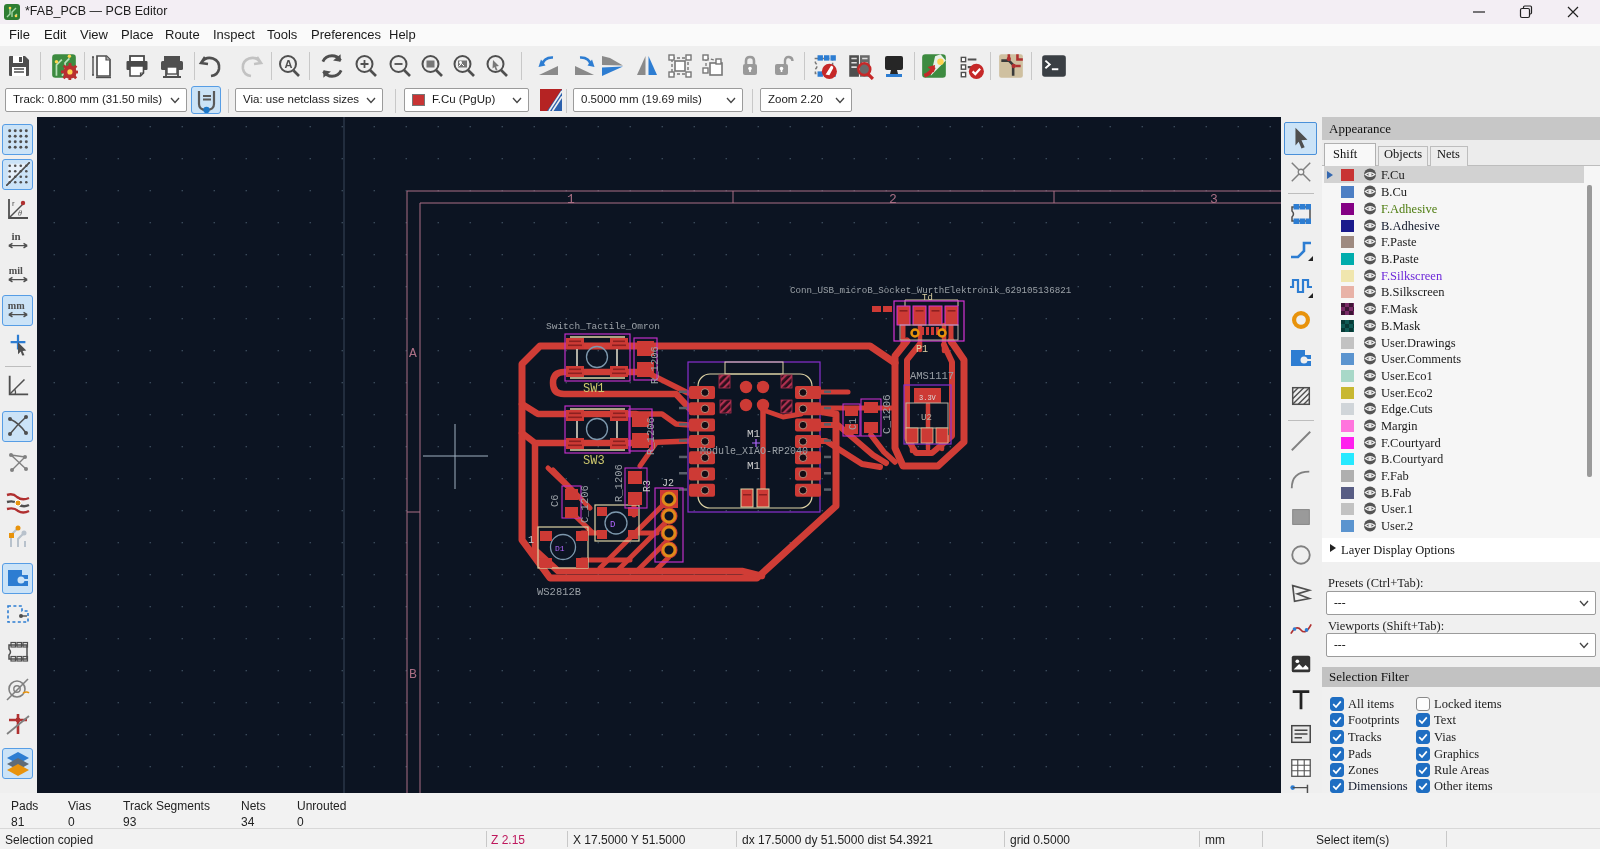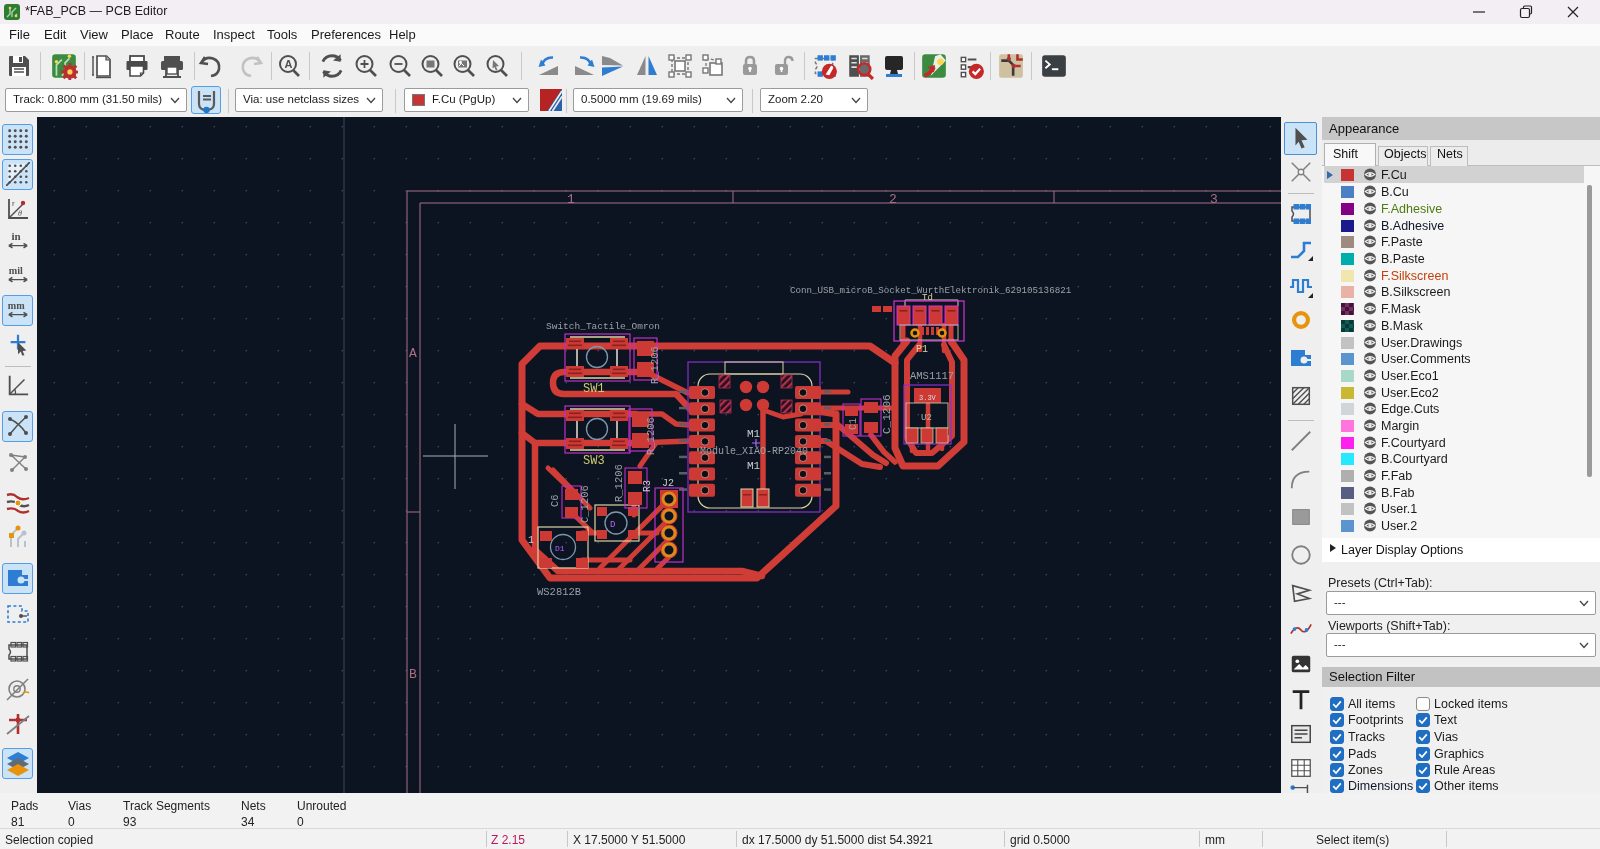--- a/index.html
+++ b/index.html
@@ -8,21 +8,21 @@
 .abs { position:absolute; }
 #titlebar { left:0; top:0; width:1600px; height:24px; background:#f3eef4; }
 #titlebar .title { position:absolute; left:25px; top:4px; font-size:12.5px; color:#1b1b1b; }
 #menubar { left:0; top:24px; width:1600px; height:22px; background:#fafafa; }
 .menu-item { position:absolute; top:3px; font-size:13px; color:#1a1a1a; }
 #toolbar1 { left:0; top:46px; width:1600px; height:39px; background:#efefef; }
 #toolbar2 { left:0; top:85px; width:1600px; height:32px; background:#efefef; }
 #lefttb { left:0; top:117px; width:37px; height:676px; background:#efefef; }
 #canvas-wrap { left:37px; top:117px; width:1244px; height:676px; background:#0c1422; }
 #righttb { left:1281px; top:117px; width:41px; height:676px; background:#efefef; }
-#rightpanel { left:1322px; top:117px; width:278px; height:676px; background:#f0f0f0; }
+#rightpanel { left:1322px; top:117px; width:278px; height:676px; background:#f0f0f0;font-family:Liberation Serif, serif; }
 #statusbar { left:0; top:793px; width:1600px; height:56px; background:#f2f2f2; }
 .combo { position:absolute; height:24px; background:#fff; border:1px solid #9b9b9b; border-radius:2px; font-size:11.5px; color:#1a1a1a; }
 .combo .txt { position:absolute; left:7px; top:4px; white-space:nowrap; }
 .combo svg.chev { position:absolute; right:6px; top:8px; }
 .tbtn { position:absolute; width:30px; height:28px; border-radius:3px; }
 .tbtn.sel { background:#cbe3f7; border:1px solid #569de5; }
 .sep-v { position:absolute; width:1px; background:#c8c8c8; }
 .icon { position:absolute; }
 </style>
 </head>
@@ -287,21 +287,21 @@
         </svg>
       </div>
     <div class="sep-v" style="left:566px;top:4px;height:24px"></div>
     <div class="combo" style="left:573px;top:3px;width:170px">
         <span class="txt">0.5000 mm (19.69 mils)</span>
         <svg class="chev" width="10" height="7">
           <path d="M1 1 L5 5.5 L9 1" stroke="#444" stroke-width="1.3" fill="none"></path>
         </svg>
       </div>
     <div class="sep-v" style="left:752px;top:4px;height:24px"></div>
-    <div class="combo" style="left:760px;top:3px;width:108px">
+    <div class="combo" style="left:760px;top:3px;width:92px">
         <span class="txt">Zoom 2.20</span>
         <svg class="chev" width="10" height="7">
           <path d="M1 1 L5 5.5 L9 1" stroke="#444" stroke-width="1.3" fill="none"></path>
         </svg>
       </div>
   </div>
   <div id="lefttb" class="abs">
     <div class="abs" style="left:2px;top:7px;width:31px;height:31px;background:#cbe3f7;border:1px solid #569de5;border-radius:3px"></div>
       <svg class="icon" style="left:6.0px;top:10px" width="24" height="24" viewBox="0 0 26 26">
         <circle cx="4" cy="4" r="1.6" fill="#4f4f4f"></circle>
@@ -824,21 +824,21 @@
           <path d="M3.2 6.5 Q8 2.8 12.8 6.5 Q8 10.2 3.2 6.5 Z" fill="none" stroke="#f2f2f2" stroke-width="1.1"></path>
           <circle cx="8" cy="6.5" r="1.5" fill="#f2f2f2"></circle>
         </svg>
       <div class="abs" style="left:59px;top:86px;font-size:12.5px;color:#1a1a1a">B.Paste</div>
       <div class="abs" style="left:19px;top:104px;width:13px;height:12px;background:#f0e6ae"></div>
       <svg class="abs" style="left:40px;top:103px" width="16" height="13">
           <circle cx="8" cy="6.5" r="6" fill="#555555"></circle>
           <path d="M3.2 6.5 Q8 2.8 12.8 6.5 Q8 10.2 3.2 6.5 Z" fill="none" stroke="#f2f2f2" stroke-width="1.1"></path>
           <circle cx="8" cy="6.5" r="1.5" fill="#f2f2f2"></circle>
         </svg>
-      <div class="abs" style="left:59px;top:103px;font-size:12.5px;color:#c2410c">F.Silkscreen</div>
+      <div class="abs" style="left:59px;top:103px;font-size:12.5px;color:#6d28d9">F.Silkscreen</div>
       <div class="abs" style="left:19px;top:120px;width:13px;height:12px;background:#e8b2a7"></div>
       <svg class="abs" style="left:40px;top:119px" width="16" height="13">
           <circle cx="8" cy="6.5" r="6" fill="#555555"></circle>
           <path d="M3.2 6.5 Q8 2.8 12.8 6.5 Q8 10.2 3.2 6.5 Z" fill="none" stroke="#f2f2f2" stroke-width="1.1"></path>
           <circle cx="8" cy="6.5" r="1.5" fill="#f2f2f2"></circle>
         </svg>
       <div class="abs" style="left:59px;top:119px;font-size:12.5px;color:#1a1a1a">B.Silkscreen</div>
       <div class="abs" style="left:19px;top:137px;width:13px;height:12px;background:conic-gradient(#7a2a66 25%, #3d1535 25% 50%, #7a2a66 50% 75%, #3d1535 75%); background-size:8px 8px"></div>
       <svg class="abs" style="left:40px;top:136px" width="16" height="13">
           <circle cx="8" cy="6.5" r="6" fill="#555555"></circle>

